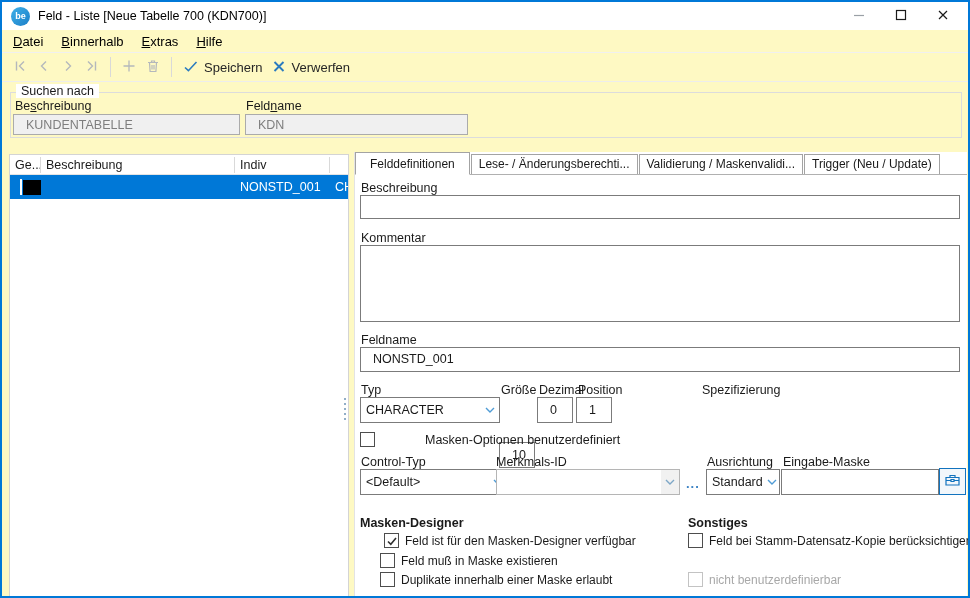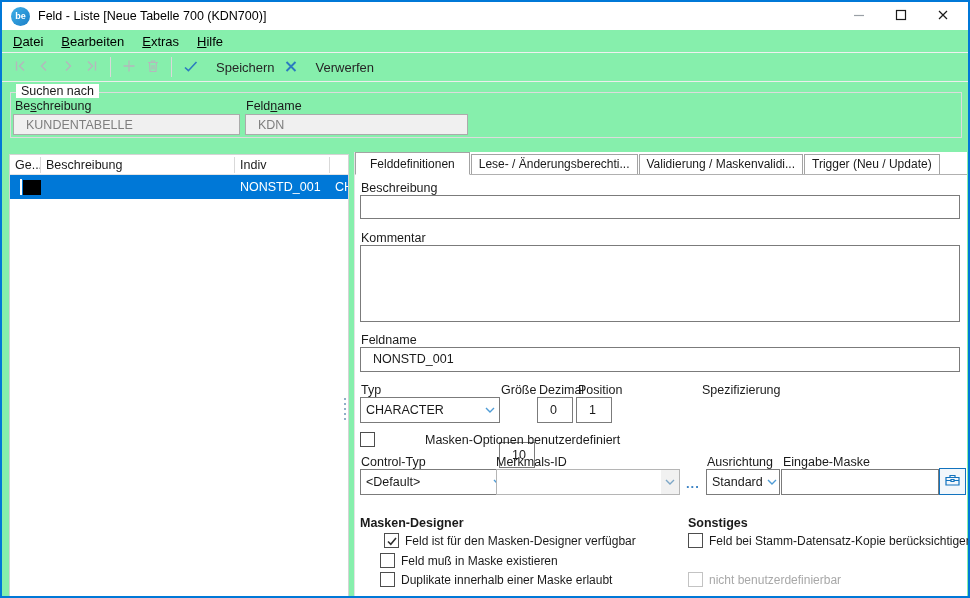--- a/index.html
+++ b/index.html
@@ -1,36 +1,36 @@
 <!DOCTYPE html>
 <html><head>
 <meta charset="utf-8">
 <style>
   * { margin:0; padding:0; box-sizing:border-box; }
   html,body { background:#fff; }
   .window {
     position:relative; width:970px; height:598px;
-    border:2px solid #0078d7; background:#86efac; overflow:hidden;
+    border:2px solid #0078d7; background:#fef9c3; overflow:hidden;
     font-family:"Liberation Sans", sans-serif; color:#1a1a1a; font-size:12.5px;
   }
   
   .titlebar { position:absolute; left:0; top:0; width:966px; height:28px; background:#fff; display:flex; align-items:center; }
   .app-icon { width:19px; height:19px; border-radius:50%; background:linear-gradient(135deg,#3fb0e8,#1b7fc8);
     color:#fff; font-size:9px; font-weight:bold; display:flex; align-items:center; justify-content:center; margin:0 8px 0 9px; }
   .title-text { font-size:12.5px; color:#000; }
   .win-controls { position:absolute; right:4px; top:0; height:28px; display:flex; }
   .win-btn { width:42px; height:28px; display:flex; align-items:center; justify-content:center; background:transparent; border:none; }
   
   .menubar { position:absolute; left:0; top:28px; width:966px; height:22px; display:flex; align-items:center; padding-left:2px; }
   .menu-item { padding:2px 9px; font-size:13px; color:#000; cursor:default; }
   .mn { text-decoration:underline; }
   
   .toolbar { position:absolute; left:0; top:50px; width:966px; height:30px; display:flex; align-items:center;
     border-top:1px solid #f0f0f0; border-bottom:1px solid #ededed; padding-left:6px; }
-  .tb-btn { display:flex; align-items:center; gap:17px; border:none; background:transparent; padding:3px 4px; font-size:13px; color:#262626; }
+  .tb-btn { display:flex; align-items:center; gap:5px; border:none; background:transparent; padding:3px 4px; font-size:13px; color:#262626; }
   .tb-sep { width:1px; height:20px; background:#d9d9d9; margin:0 6px; }
   
   .groupbox { position:absolute; left:8px; top:90px; width:952px; height:46px; border:1px solid #dcdcdc; }
   .groupbox .legend { position:absolute; top:-9px; left:5px; background:#fff; padding:0 5px; font-size:12.5px; color:#1a1a1a; }
   .gb-label { position:absolute; top:6px; font-size:12.5px; }
   .tbox { background:#fff; border:1px solid #7b7b7b; font-size:12.5px; padding:2px 12px; overflow:hidden; white-space:nowrap; }
   .tbox.disabled { background:#f0f0f0; border-color:#ababab; color:#7e7e7e; }
   .gb-input { position:absolute; top:21px; height:21px; line-height:16px; }
   
   .list { position:absolute; left:7px; top:152px; width:340px; height:444px; border:1px solid #d4d4d4; background:#fff; }
@@ -93,21 +93,21 @@
       <button class="win-btn">
         <span><svg width="12" height="12" viewBox="0 0 12 12">
               <path d="M2 2l8 8M10 2l-8 8" stroke="#1a1a1a" stroke-width="1.2" fill="none"></path>
             </svg></span>
       </button>
     </div>
   </div>
 
   <div class="menubar">
     <div class="menu-item"><span class="mn">D</span><span>atei</span></div>
-    <div class="menu-item"><span class="mn">B</span><span>earbeiten</span></div>
+    <div class="menu-item"><span class="mn">B</span><span>innerhalb</span></div>
     <div class="menu-item"><span class="mn">E</span><span>xtras</span></div>
     <div class="menu-item"><span class="mn">H</span><span>ilfe</span></div>
   </div>
 
   <div class="toolbar">
     <button class="tb-btn">
         <span><svg width="16" height="16" viewBox="0 0 16 16">
             <path d="M4.5 3.5v9M12 3.5L7.5 8l4.5 4.5" stroke="#b4b8bc" stroke-width="1.4" fill="none"></path>
           </svg></span>
       </button>

